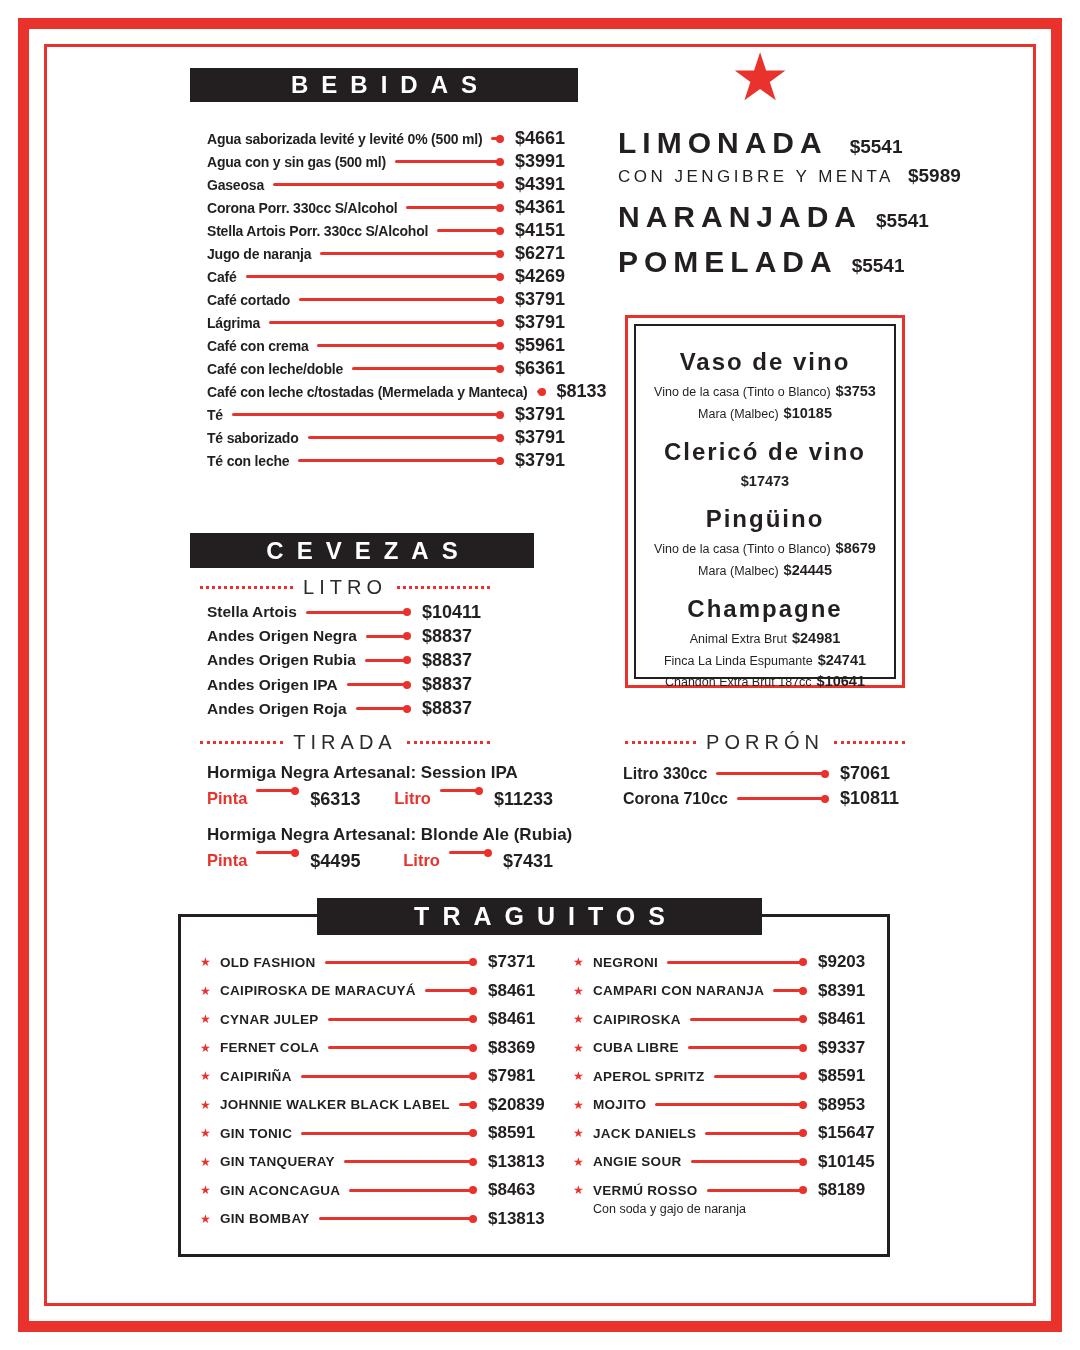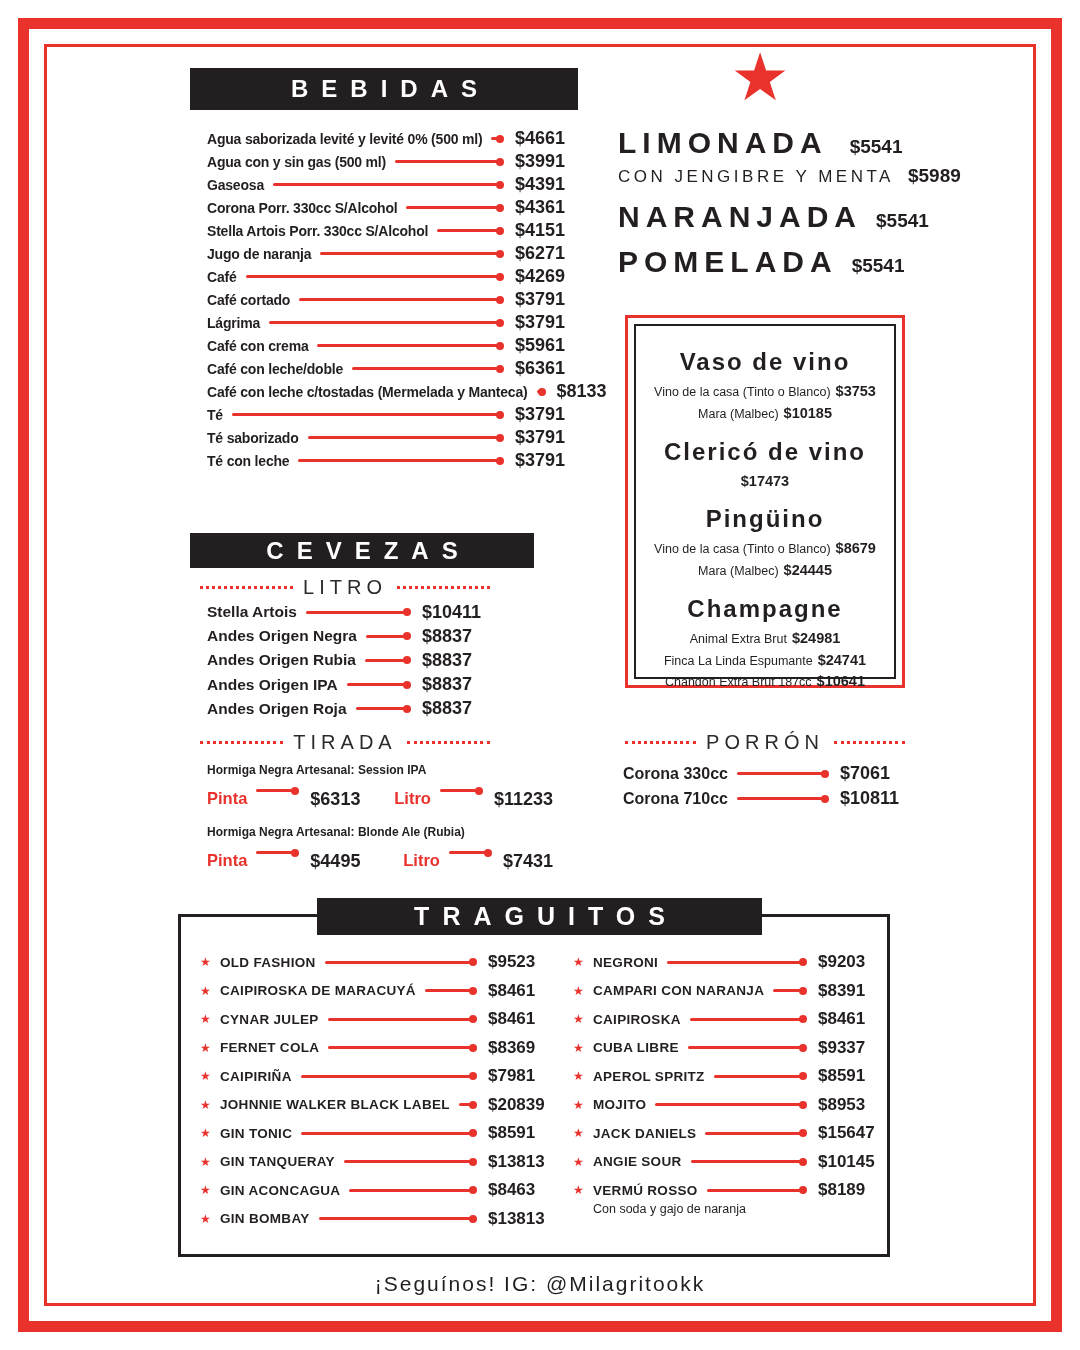--- a/index.html
+++ b/index.html
@@ -6,21 +6,21 @@
   * { box-sizing:border-box; }
   body { margin:0; background:#fff; }
   .page { position:relative; width:1080px; height:1350px; background:#fff; overflow:hidden;
           font-family:"Liberation Sans", sans-serif; color:var(--ink); }
 
   .frame-outer { position:absolute; inset:18px; border:11px solid var(--red); }
   .frame-inner { position:absolute; inset:44px; border:3px solid var(--red); }
 
   .bar { position:absolute; background:var(--ink); color:#fff; font-weight:bold;
          display:flex; align-items:center; justify-content:center; }
-  .bar-bebidas   { left:190px; top:68px;  width:388px; height:42px; font-size:24px; letter-spacing:13px; text-indent:13px; }
+  .bar-bebidas   { left:190px; top:68px;  width:388px; height:34px; font-size:24px; letter-spacing:13px; text-indent:13px; }
   .bar-cervezas  { left:190px; top:533px; width:344px; height:35px; font-size:24px; letter-spacing:13px; text-indent:13px; }
   .bar-traguitos { left:317px; top:898px; width:445px; height:37px; font-size:25px; letter-spacing:13px; text-indent:13px; }
 
   .row { display:flex; align-items:center; }
   .lbl { font-weight:bold; white-space:nowrap; }
   .leader { flex:1; height:3px; background:var(--red); margin:0 12px 0 9px; min-width:8px; position:relative; border-radius:2px; }
   .leader::after { content:""; position:absolute; right:-1px; top:50%; transform:translateY(-50%);
                    width:8px; height:8px; border-radius:50%; background:var(--red); }
   .price { font-weight:bold; white-space:nowrap; }
 
@@ -54,21 +54,21 @@
   .litro-head  { left:200px; top:576px; width:290px; }
   .tirada-head { left:200px; top:731px; width:290px; }
   .porron-head { left:625px; top:731px; width:280px; }
 
   .litro-list { position:absolute; left:207px; top:600px; width:283px; }
   .litro-list .row { height:24.2px; }
   .litro-list .lbl { font-size:15.5px; }
   .litro-list .price { width:68px; font-size:18px; }
 
   .tirada-body { position:absolute; left:207px; top:763px; width:346px; }
-  .tirada-name { font-size:12px; font-weight:bold; height:22px; white-space:nowrap; }
+  .tirada-name { font-size:17px; font-weight:bold; height:22px; white-space:nowrap; }
   .tap-row { display:flex; margin:4px 0 15px; align-items:center; }
   .tap { display:flex; align-items:flex-start; }
   .tap1 { width:201px; }
   .tap2 { flex:1; }
   .tap-lbl { color:var(--red); font-weight:bold; font-size:16.5px; }
   .tap .leader { flex:0 0 42px; }
   .tap .price { font-size:18px; }
 
   .porron-list { position:absolute; left:623px; top:761px; width:277px; }
   .porron-list .row { height:25px; }
@@ -340,21 +340,21 @@
   </div>
 
   <div class="subhead porron-head">
     <span class="dots"></span>
     <span class="subtxt">PORRÓN</span>
     <span class="dots"></span>
   </div>
   <div class="porron-list">
 
       <div class="row">
-        <span class="lbl">Corona 330cc</span>
+        <span class="lbl">Litro 330cc</span>
         <span class="leader"></span>
         <span class="price">$7061</span>
       </div>
 
       <div class="row">
         <span class="lbl">Corona 710cc</span>
         <span class="leader"></span>
         <span class="price">$10811</span>
       </div>
     </div>
@@ -363,21 +363,21 @@
   <div class="bar bar-traguitos">
     <span>TRAGUITOS</span>
   </div>
   <div class="trag-col trag-left">
 
       <div class="trag-item">
         <div class="row">
           <span class="trag-star">★</span>
           <span class="lbl trag-lbl">OLD FASHION</span>
           <span class="leader"></span>
-          <span class="price trag-price">$9523</span>
+          <span class="price trag-price">$7371</span>
         </div>
 
       </div>
 
       <div class="trag-item">
         <div class="row">
           <span class="trag-star">★</span>
           <span class="lbl trag-lbl">CAIPIROSKA DE MARACUYÁ</span>
           <span class="leader"></span>
           <span class="price trag-price">$8461</span>
@@ -551,14 +551,13 @@
         <div class="row">
           <span class="trag-star">★</span>
           <span class="lbl trag-lbl">VERMÚ ROSSO</span>
           <span class="leader"></span>
           <span class="price trag-price">$8189</span>
         </div>
         <div class="trag-note">Con soda y gajo de naranja</div>
       </div>
     </div>
 
-  <div class="footer">¡Seguínos! IG: @Milagritookk</div>
 </div>
 
 </body></html>

